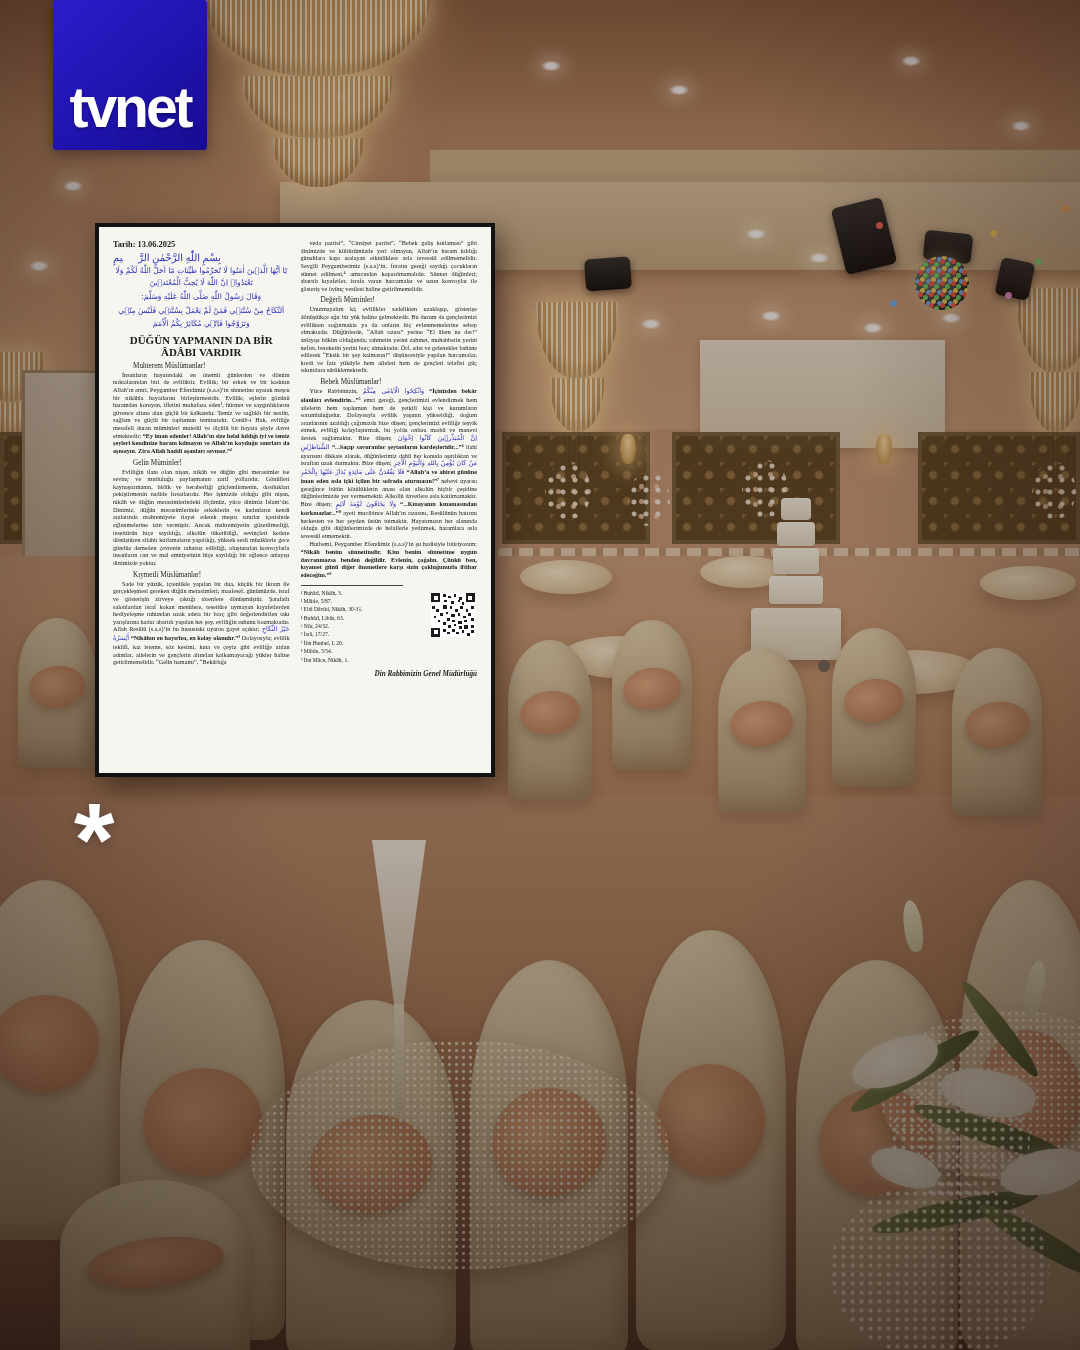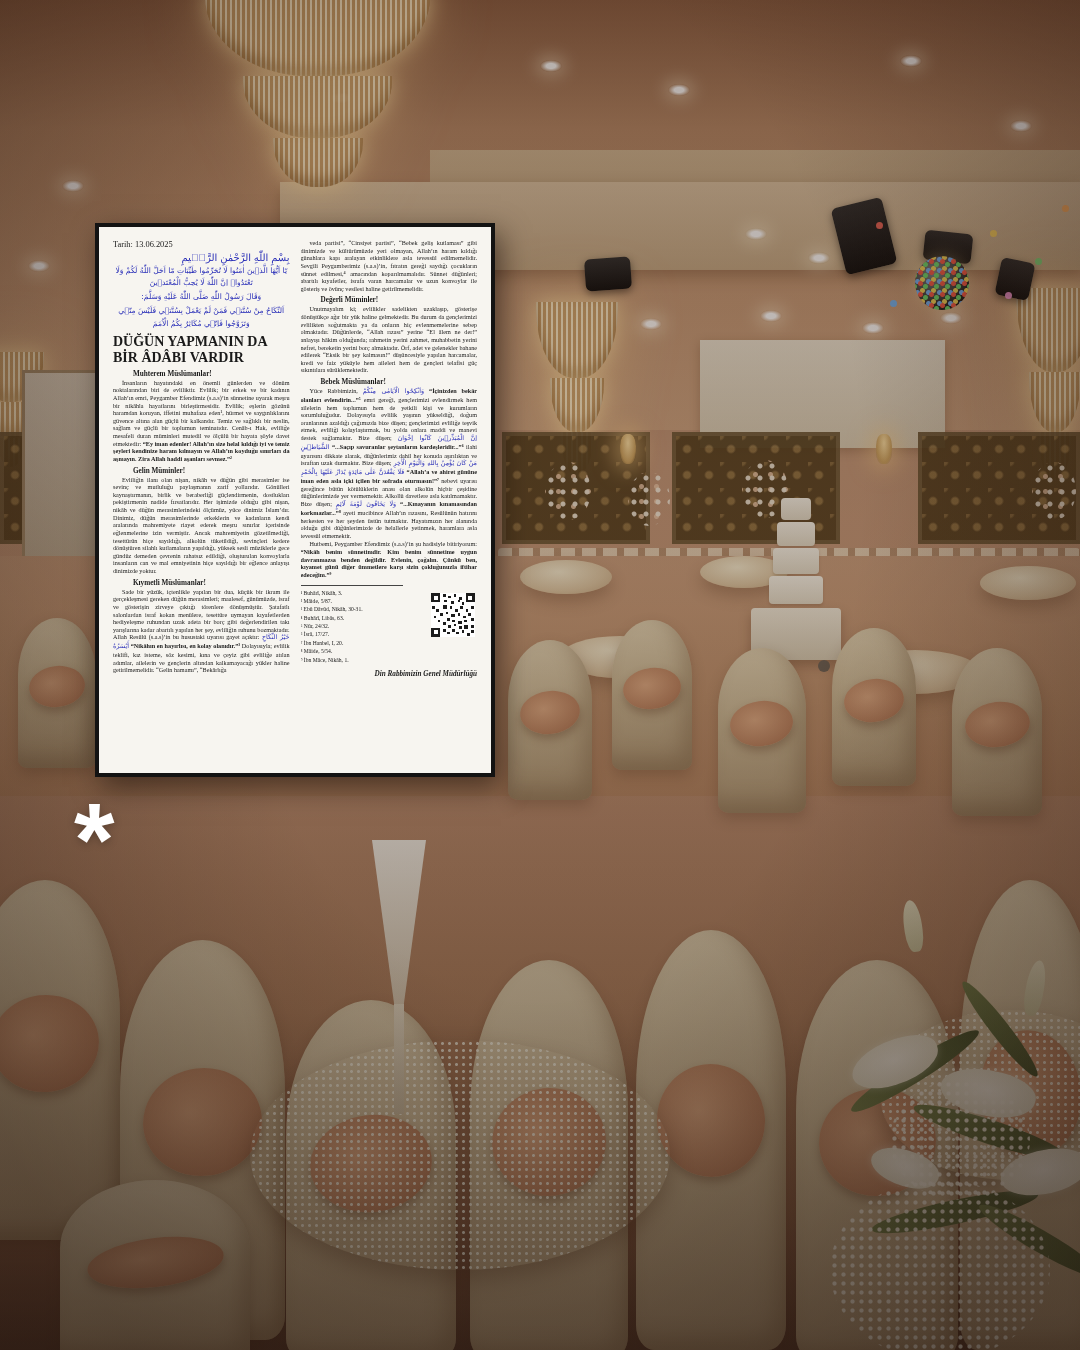--- a/index.html
+++ b/index.html
@@ -86,27 +86,27 @@
   .logo{left:53px;top:0;width:154px;height:150px;z-index:10;border-radius:3px;
     background:linear-gradient(140deg,#2a1ecb 0%,#2013ae 55%,#170c91 100%);
     display:flex;align-items:flex-end;justify-content:center;box-shadow:0 4px 14px rgba(0,0,20,.35);}
   .logo span{color:#fff;font-weight:bold;font-size:57px;letter-spacing:-3px;line-height:1;
     padding-bottom:14px;text-shadow:0 2px 3px rgba(0,0,40,.4);}
   .doc{left:95px;top:223px;width:400px;height:554px;z-index:10;background:#f7f5f0;
     border:4px solid #131313;box-shadow:6px 10px 26px rgba(20,10,5,.55);
     padding:12px 14px 10px 14px;color:#1a1a1a;font-family:"Liberation Serif",serif;}
   .doc-inner{display:flex;gap:11px;height:100%;overflow:hidden;}
   .doc-col{flex:1;min-width:0;overflow:hidden;}
-  .blk-date{font-weight:normal;font-size:8.4px;margin:1px 0 3px;}
-  .blk-cal{color:#2a2fb8;text-align:right;font-size:10px;margin:1px 0 2px;direction:rtl;
-    font-family:Liberation Sans, sans-serif;}
+  .blk-date{font-weight:bold;font-size:8.4px;margin:1px 0 3px;}
+  .blk-cal{color:#2a2fb8;text-align:left;font-size:10px;margin:1px 0 2px;direction:rtl;
+    font-family:Liberation Serif, serif;}
   .blk-ar{color:#2a2fb8;text-align:center;font-size:7.6px;line-height:1.6;margin:2px 0;direction:rtl;
     font-family:"DejaVu Sans",sans-serif;}
-  .blk-title{font-weight:bold;font-size:14px;margin:4px 0 2px;}
-  .blk-sub{font-weight:bold;font-size:7.2px;text-indent:20px;margin:4px 0 1px;}
+  .blk-title{font-weight:bold;text-align:center;font-size:11px;margin:4px 0 2px;}
+  .blk-sub{font-weight:normal;font-size:7.2px;text-indent:20px;margin:4px 0 1px;}
   .blk-p{font-size:6.2px;line-height:1.23;text-align:justify;text-indent:9px;margin:0 0 1px;}
   .blk-p .b{font-weight:bold;}
   .blk-p .ar{color:#2a2fb8;font-family:"DejaVu Sans",sans-serif;font-size:6.4px;}
   .fdivider{width:58%;border-top:1px solid #444;margin:6px 0 3px;}
   .foot-row{display:flex;justify-content:space-between;align-items:flex-start;}
   .footnotes{font-size:5.6px;line-height:1.5;}
   .qr{margin-top:4px;margin-right:2px;}
   .signature{font-weight:bold;font-style:italic;font-size:7.2px;text-align:right;margin-top:6px;}
   .asterisk{left:74px;top:788px;z-index:10;color:#fff;font-size:104px;font-weight:bold;line-height:1;
     text-shadow:0 2px 8px rgba(0,0,0,.25);}
@@ -275,20 +275,23 @@
       <div class="abs lilyf" style="left:110px;top:170px;width:96px;height:46px;transform:rotate(14deg);"></div>
       <div class="abs lilyf" style="left:170px;top:250px;width:88px;height:44px;transform:rotate(-8deg);"></div>
       <div class="abs lilyf" style="left:40px;top:250px;width:70px;height:36px;transform:rotate(22deg);"></div>
       <div class="abs gyps" style="left:0px;top:280px;width:220px;height:180px;"></div>
       <div class="abs gyps" style="left:60px;top:180px;width:140px;height:120px;"></div>
     </div>
   </div>
 
   <div class="abs overlay"></div>
 
+  <div class="abs logo">
+    <span>tvnet</span>
+  </div>
 
   <div class="abs doc">
     <div class="doc-inner">
       <div class="doc-col" id="col1">
           <div class="blk-date">Tarih: 13.06.2025</div>
           <div class="blk-cal">بِسْمِ اللّٰهِ الرَّحْمٰنِ الرَّح۪يمِ</div>
           <div class="blk-ar">يَٓا اَيُّهَا الَّذ۪ينَ اٰمَنُوا لَا تُحَرِّمُوا طَيِّبَاتِ مَٓا اَحَلَّ اللّٰهُ لَكُمْ وَلَا تَعْتَدُواۜ اِنَّ اللّٰهَ لَا يُحِبُّ الْمُعْتَد۪ينَ</div>
           <div class="blk-ar">وَقَالَ رَسُولُ اللّٰهِ صَلَّى اللّٰهُ عَلَيْهِ وَسَلَّمَ:</div>
           <div class="blk-ar">اَلنِّكَاحُ مِنْ سُنَّت۪ي فَمَنْ لَمْ يَعْمَلْ بِسُنَّت۪ي فَلَيْسَ مِنّ۪ي وَتَزَوَّجُوا فَاِنّ۪ي مُكَاثِرٌ بِكُمُ الْاُمَمَ</div>
           <div class="blk-title">DÜĞÜN YAPMANIN DA BİR ÂDÂBI VARDIR</div>

